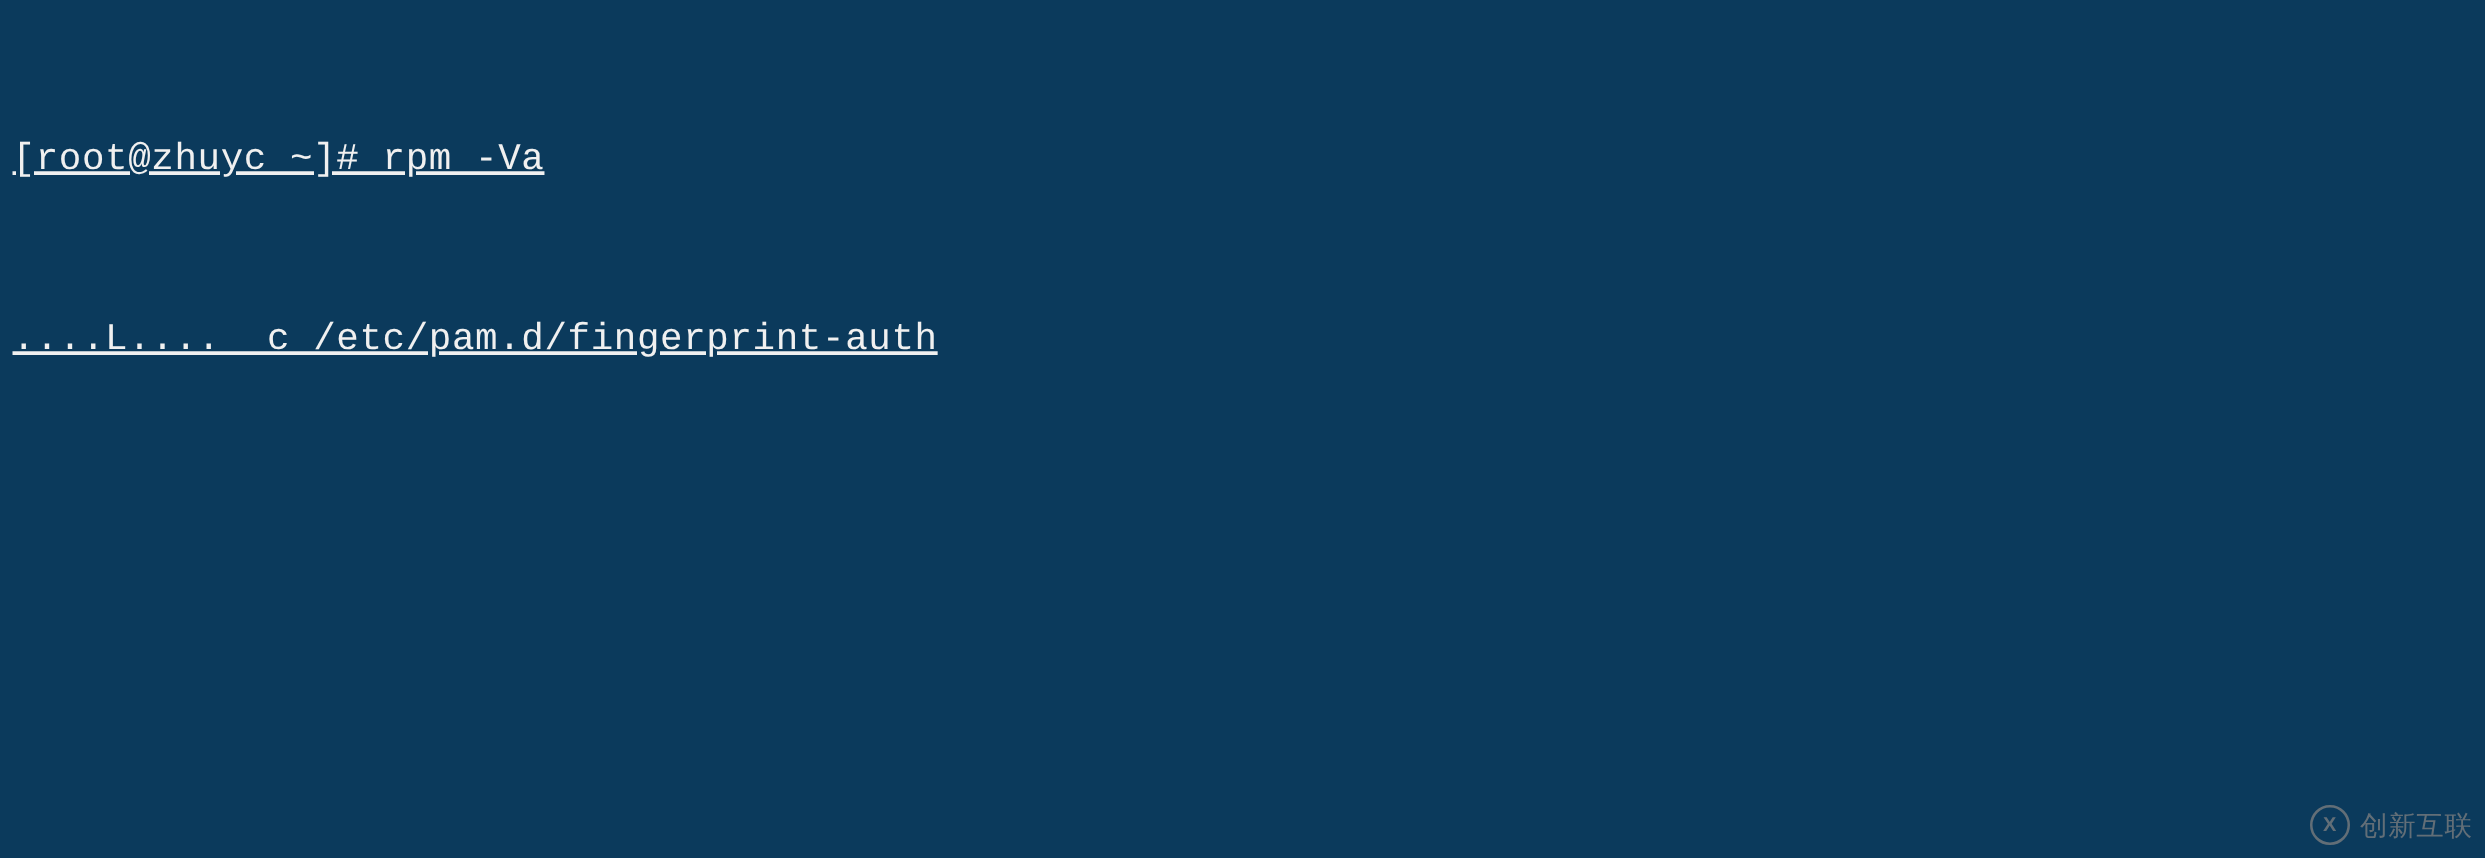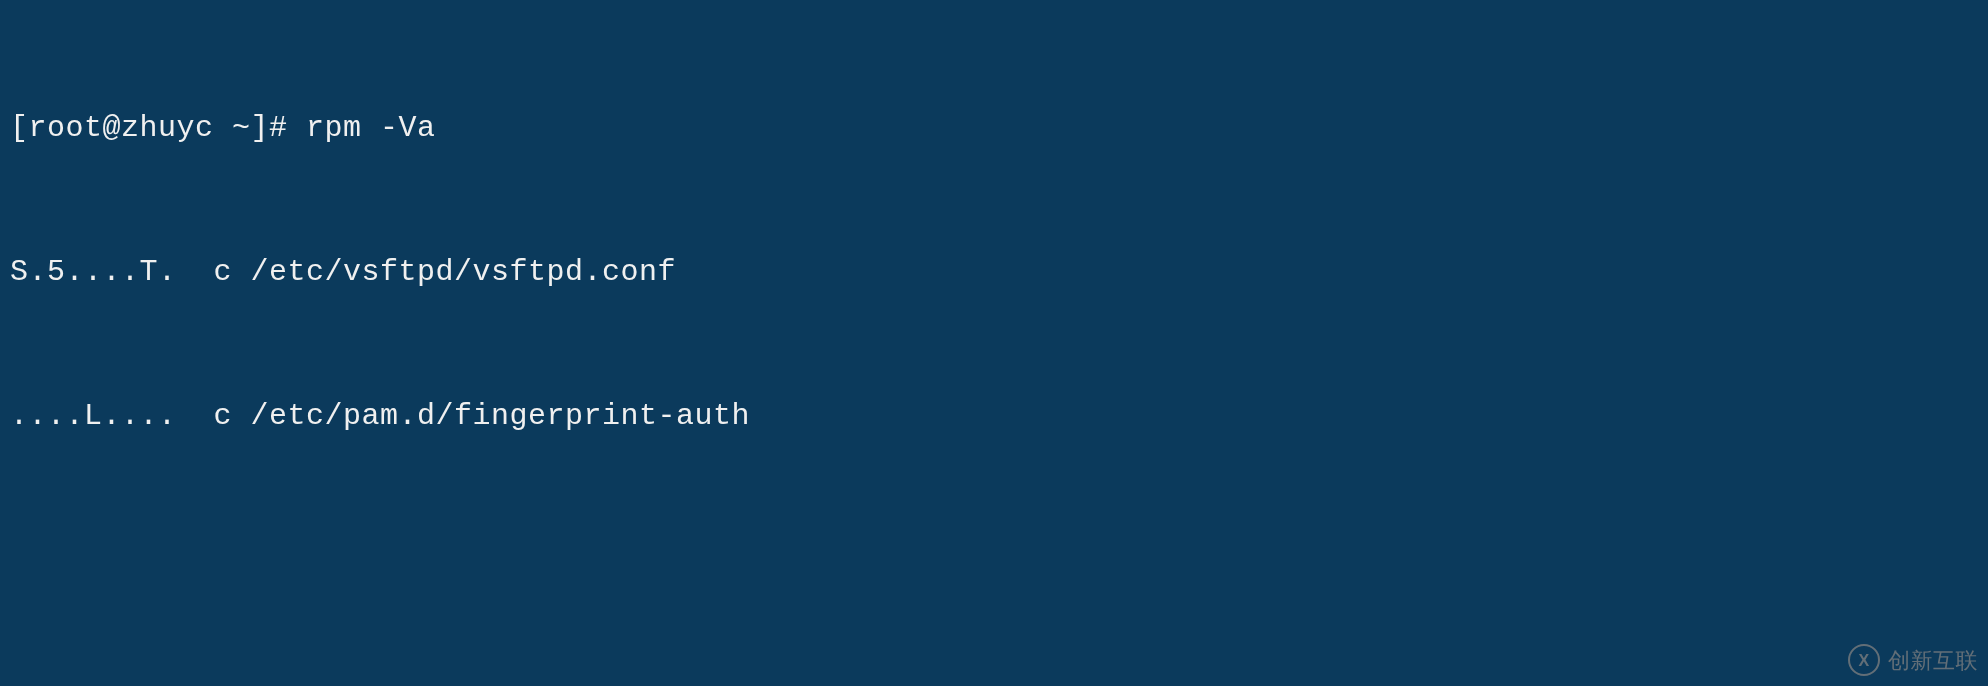--- a/index.html
+++ b/index.html
@@ -20,20 +20,21 @@
       position: relative;
       font-weight: normal;
       letter-spacing: 0.5px;
     }
     .terminal {
       white-space: pre;
       font-family: inherit;
     }
     .line {
       display: block;
+      text-decoration: underline;
     }
     .watermark {
       position: absolute;
       bottom: 8px;
       right: 10px;
       display: flex;
       align-items: center;
       gap: 8px;
       color: #808080;
       font-family: Arial, sans-serif;
@@ -50,21 +51,20 @@
       justify-content: center;
       font-size: 16px;
       font-weight: bold;
     }
   </style>
 </head>
 <body>
 
 <div class="terminal">
   <span class="line">[root@zhuyc ~]# rpm -Va</span>
-  <span class="line">S.5....T.  c /etc/vsftpd/vsftpd.conf</span>
   <span class="line">....L....  c /etc/pam.d/fingerprint-auth</span>
   
   
   
   
   
   
 </div>
 
 <div class="watermark">

